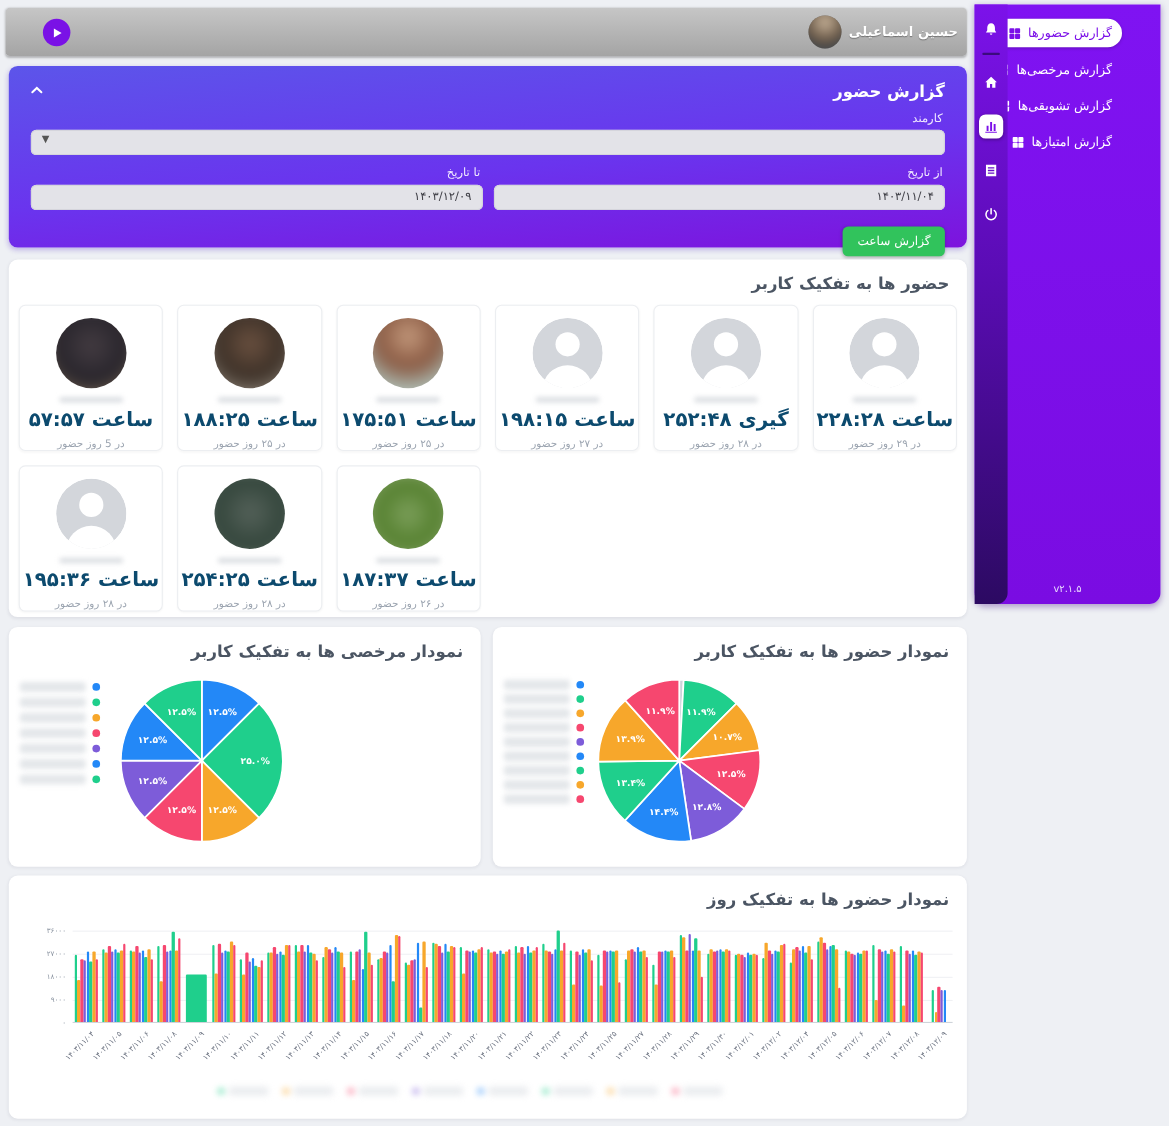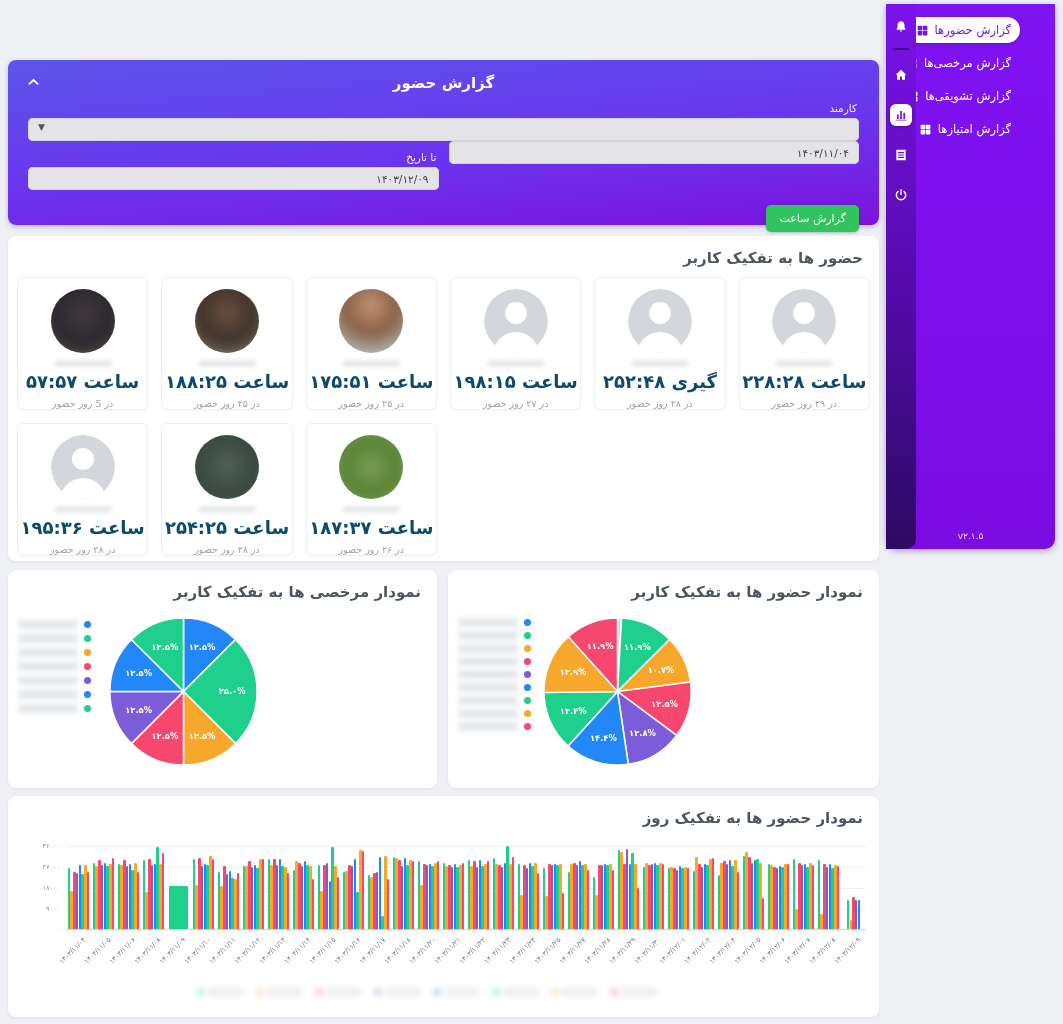--- a/index.html
+++ b/index.html
@@ -40,21 +40,21 @@
   .rail-div { width:16px; height:2px; background:#3b0b7e; border-radius:2px; margin:-8px 0 14px; }
 
   
   .panel { position:absolute; background:#fff; border-radius:8px; box-shadow:0 1px 3px rgba(30,35,60,.07); }
   .panel h3 { color:#4b5563; font-size:15px; font-weight:bold; padding:13px 16px 0; text-align:right; }
 
   
   .filter-panel { position:absolute; left:8px; top:60px; width:871px; height:165px; border-radius:8px;
     background:linear-gradient(175deg,#5c55ea 0%,#6a34ee 55%,#7d13dd 100%);
     box-shadow:0 2px 5px rgba(80,40,200,.3); color:#fff; padding:14px 20px; }
-  .filter-panel h2 { font-size:15px; font-weight:bold; text-align:center; }
+  .filter-panel h2 { font-size:15px; font-weight:bold; text-align:right; }
   .chev-up { position:absolute; left:20px; top:18px; cursor:pointer; display:flex; }
   .fp-label { display:block; font-size:10.5px; margin:10px 2px 4px; color:#f1eaff; }
   .select { position:relative; height:23px; background:#e3e3e8; border-radius:5px; width:100%;
     box-shadow:inset 0 0 0 1px #d5d5dc; cursor:pointer; }
   .select .caret { position:absolute; left:10px; top:4px; color:#555; font-size:9px; }
   .dates { display:flex; gap:10px; }
   .dates .fcol { flex:1; }
   .dinput { height:23px; background:#e3e3e8; border-radius:5px; width:100%; border:none;
     font-family:"DejaVu Sans",sans-serif; font-size:10.5px; color:#3f3f46; text-align:right;
     padding:0 10px; direction:ltr; box-shadow:inset 0 0 0 1px #d5d5dc; }
@@ -107,20 +107,31 @@
     align-items:center; gap:13px; filter:blur(3px); opacity:.55; direction:ltr; }
   .bl-item { display:flex; align-items:center; gap:4px; }
   .bl-dot { width:6px; height:6px; border-radius:50%; }
   .bl-bar { width:36px; height:8px; border-radius:3px; background:#d9dde2; }
 </style>
 </head>
 <body>
 
 <div class="page">
 
+  <div class="topbar">
+    <div class="play-btn">
+      <span class="play-tri"></span>
+    </div>
+    <div class="topbar-user">
+      <span class="user-name">حسین اسماعیلی</span>
+      <div class="avatar-sm">
+          <div class="blur"></div>
+        </div>
+    </div>
+  </div>
 
   <aside class="sidebar">
     <div class="side-menu" id="side-menu">
         <div class="menu-item active">
           <span>گزارش حضورها</span>
           <span class="grid-ic">
             <svg width="13" height="13" viewBox="0 0 24 24" fill="#7b10e8">
               <rect x="3" y="3" width="8.5" height="8.5" rx="1.5"></rect>
               <rect x="12.5" y="3" width="8.5" height="8.5" rx="1.5"></rect>
               <rect x="3" y="12.5" width="8.5" height="8.5" rx="1.5"></rect>
@@ -200,20 +211,21 @@
           <path d="M1.5 6 6 1.8 10.5 6"></path>
         </svg>
     </span>
     <h2>گزارش حضور</h2>
     <label class="fp-label">کارمند</label>
     <div class="select">
       <span class="caret">▼</span>
     </div>
     <div class="dates">
       <div class="fcol">
+        <label class="fp-label">از تاریخ</label>
         <input class="dinput" readonly="" value="۱۴۰۳/۱۱/۰۴" style="">
       </div>
       <div class="fcol">
         <label class="fp-label">تا تاریخ</label>
         <input class="dinput" readonly="" value="۱۴۰۳/۱۲/۰۹" style="">
       </div>
     </div>
     <button class="report-btn">گزارش ساعت</button>
   </section>
 

